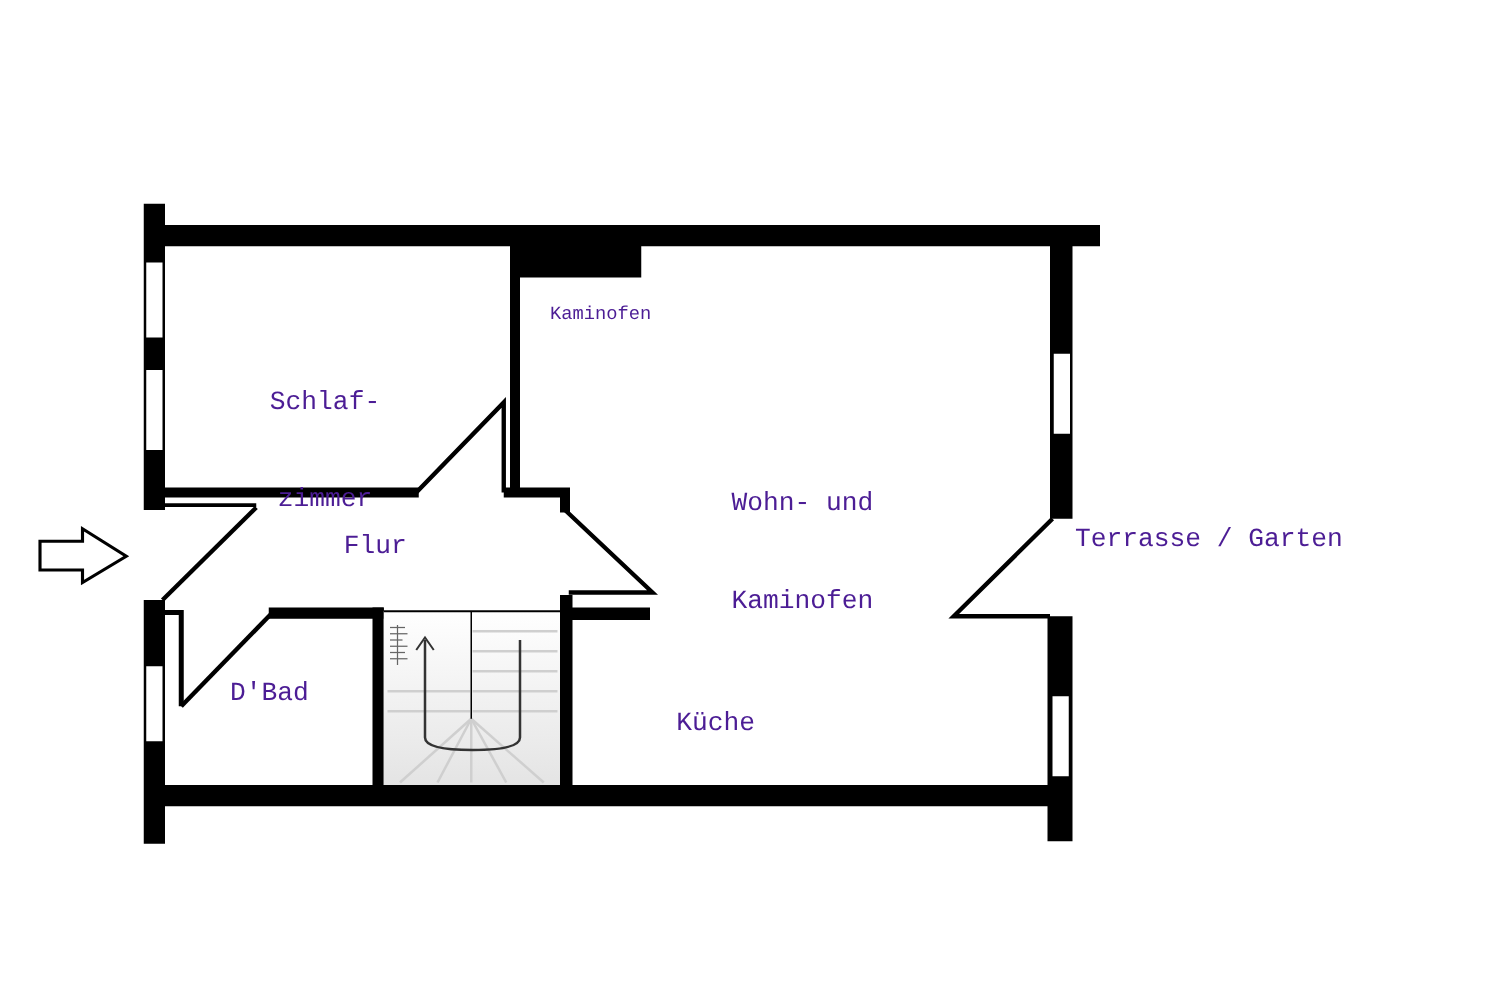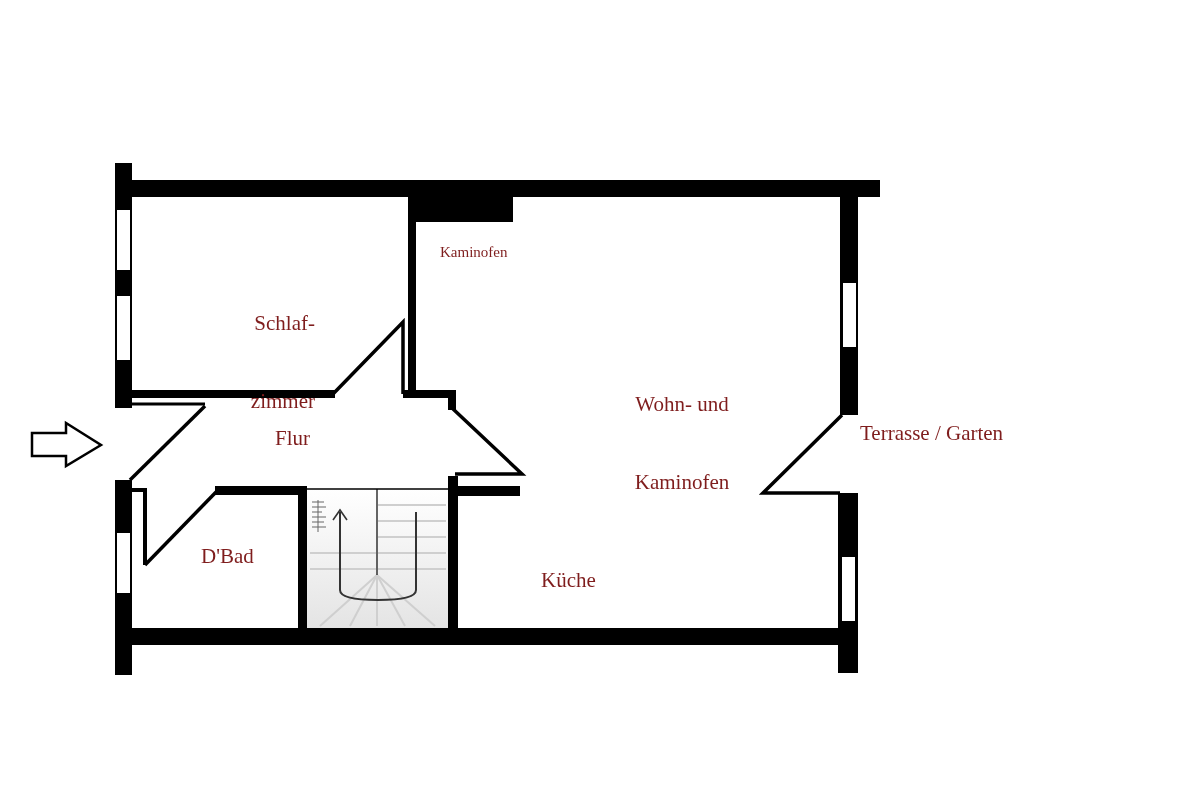--- a/index.html
+++ b/index.html
@@ -1,18 +1,18 @@
 <!DOCTYPE html>
 <html><head>
   <meta charset="utf-8">
   <style>
     html, body { margin: 0; padding: 0; background: #ffffff; }
     body { width: 1200px; height: 800px; position: relative; overflow: hidden; font-family: "Liberation Sans", sans-serif; }
     #plan { position: absolute; left: 0; top: 0; width: 1200px; height: 800px; }
-    .label { position: absolute; color: #7f1d1d; font-family: Liberation Serif, serif; font-size: 21px; line-height: 26px; white-space: pre; }
+    .label { position: absolute; color: #4c1d95; font-family: Liberation Mono, monospace; font-size: 21px; line-height: 26px; white-space: pre; }
     .label.small { font-size: 15px; line-height: 18px; }
     .label.center { text-align: center; }
   </style>
 </head>
 <body>
 
 <svg id="plan" viewBox="0 0 1200 800" xmlns="http://www.w3.org/2000/svg">
   <defs>
     <linearGradient id="stairShade" x1="0" y1="0" x2="0" y2="1">
       <stop offset="0" stop-color="#ffffff"></stop>
@@ -103,31 +103,31 @@
       <line x1="312" y1="522" x2="324" y2="522"></line>
       <line x1="312" y1="527" x2="326" y2="527"></line>
     </g>
   </g>
 
   <g>
     <polygon points="32,433 66,433 66,423 101,445 66,466 66,456 32,456" fill="#fff" stroke="#000" stroke-width="2.5"></polygon>
   </g>
 </svg>
 
-<div class="label center" style="left:205px; top:258px; width:110px;text-align:right;">
+<div class="label center" style="left:205px; top:258px; width:110px;">
   <div>Schlaf-</div>
   <div>zimmer</div>
 </div>
 
 <div class="label small" style="left:440px; top:243px;">Kaminofen</div>
 
-<div class="label center" style="left:612px; top:339px; width:140px;">
+<div class="label center" style="left:572px; top:339px; width:140px;">
   <div>Wohn- und</div>
   <div>Kaminofen</div>
 </div>
 
 <div class="label" style="left:275px; top:425px;text-align:right;">Flur</div>
 
-<div class="label" style="left:201px; top:543px;text-align:center;">D'Bad</div>
+<div class="label" style="left:184px; top:543px;text-align:center;">D'Bad</div>
 
 <div class="label" style="left:541px; top:567px;text-align:center;">Küche</div>
 
 <div class="label" style="left:860px; top:420px;">Terrasse / Garten</div>
 
 </body></html>

